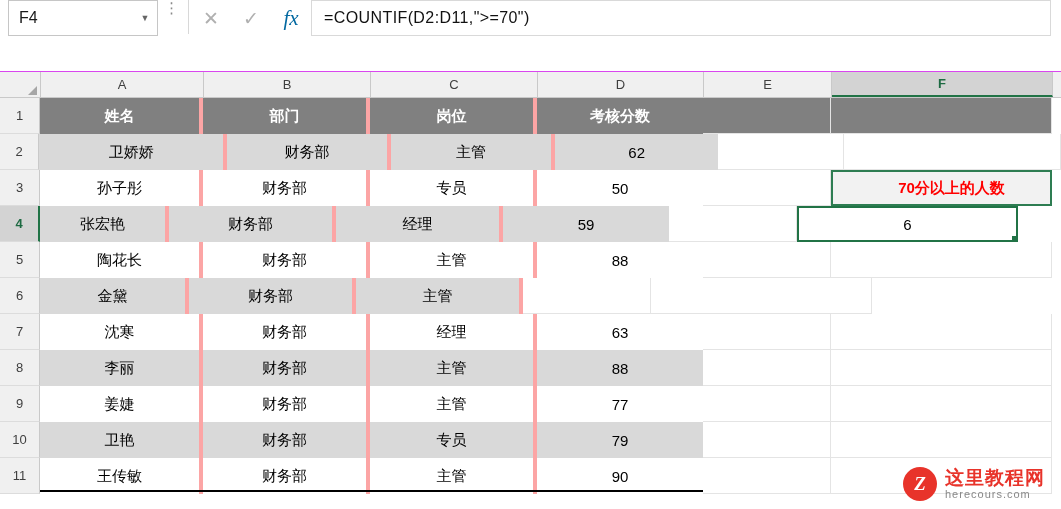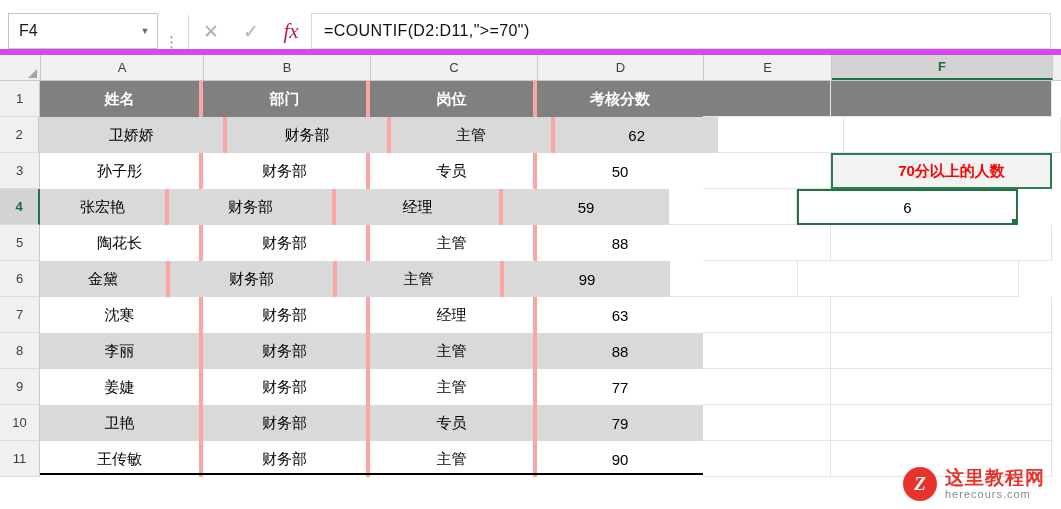--- a/index.html
+++ b/index.html
@@ -13,24 +13,24 @@
     font-family: "Liberation Sans", sans-serif;
     font-size: 13px;
     color: #000;
     overflow: hidden;
     position: relative;
   }
 
   
   .formula-bar {
     display: flex;
-    align-items: flex-end;
-    height: 55px;
-    box-sizing: border-box;
-    border-bottom: 6px solid #d946ef;
+    align-items: flex-start;
+    height: 72px;
+    box-sizing: border-box;
+    border-bottom: 1px solid #d946ef;
     background: #ffffff;
   }
   .namebox {
     width: 150px;
     height: 36px;
     margin-left: 8px;
     border: 1px solid #c6c6c6;
     box-sizing: border-box;
     display: flex;
     align-items: center;
@@ -67,21 +67,21 @@
     width: 40px;
     height: 36px;
     display: flex;
     align-items: center;
     justify-content: center;
     font-size: 19px;
     color: #b0b0b0;
   }
   .fb-btn.check { color: #b0b0b0; }
   .fb-btn.fx {
-    color: #be185d;
+    color: #0369a1;
     font-style: italic;
     font-family: "Liberation Serif", serif;
     font-size: 21px;
   }
   .formula-input {
     flex: 1;
     height: 36px;
     margin-right: 10px;
     border: 1px solid #d9d9d9;
     border-left: 1px solid #d9d9d9;
@@ -342,24 +342,23 @@
     <div class="cell tbl" style="width:163px">陶花长</div>
     <div class="cell tbl" style="width:167px">财务部</div>
     <div class="cell tbl" style="width:167px">主管</div>
     <div class="cell tbl last" style="width:166px">88</div>
     <div class="cell empty-cell" style="width:128px"></div>
     <div class="cell empty-cell" style="width:221px"></div>
   </div>
 
   <div class="row band-a">
     <div class="row-head">6</div>
-    <div class="cell tbl" style="width:130px">金黛</div>
-    <div class="cell tbl" style="width:167px">财务部</div>
-    <div class="cell tbl" style="width:167px">主管</div>
-    <div class="cell tbl last" style="width:166px">99</div>
+    <div class="cell tbl" style="width:149px">金黛</div>
+    <div class="cell tbl" style="width:167px">财务部</div>
+    <div class="cell tbl" style="width:167px">主管</div>
     <div class="cell empty-cell" style="width:128px"></div>
     <div class="cell empty-cell" style="width:221px"></div>
   </div>
 
   <div class="row band-b">
     <div class="row-head">7</div>
     <div class="cell tbl" style="width:163px">沈寒</div>
     <div class="cell tbl" style="width:167px">财务部</div>
     <div class="cell tbl" style="width:167px">经理</div>
     <div class="cell tbl last" style="width:166px">63</div>

